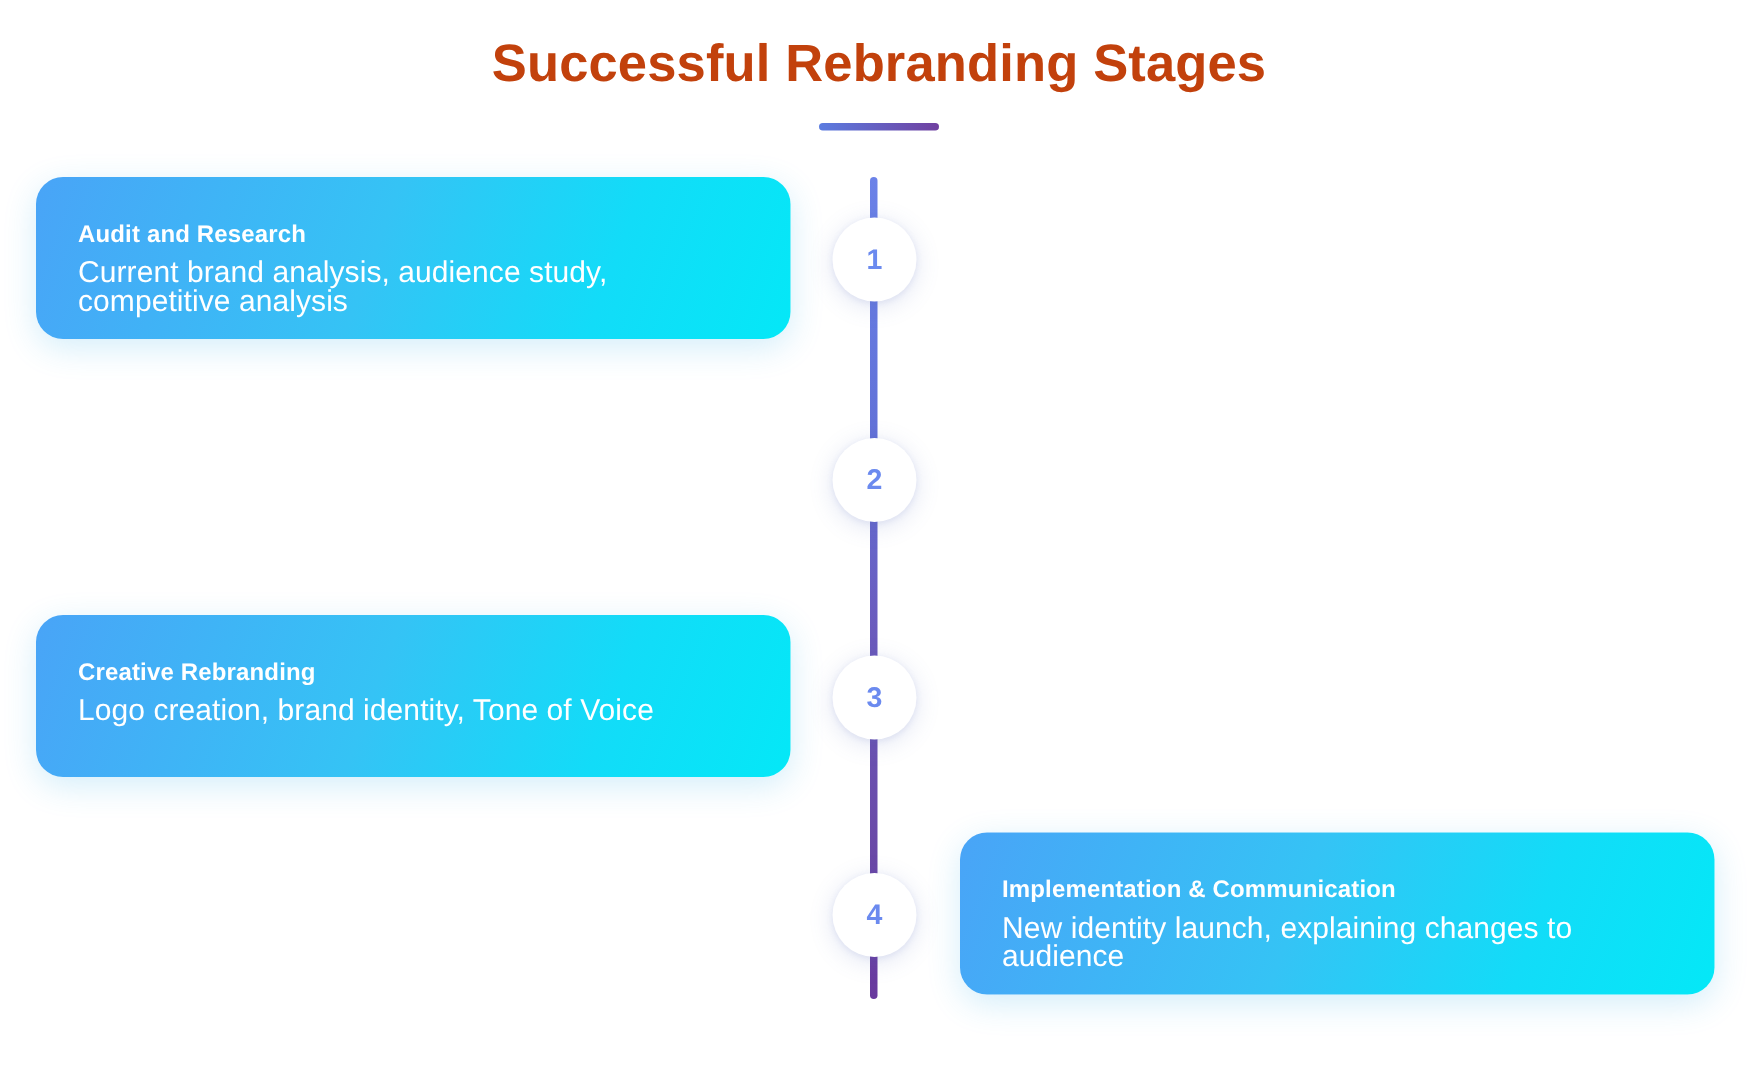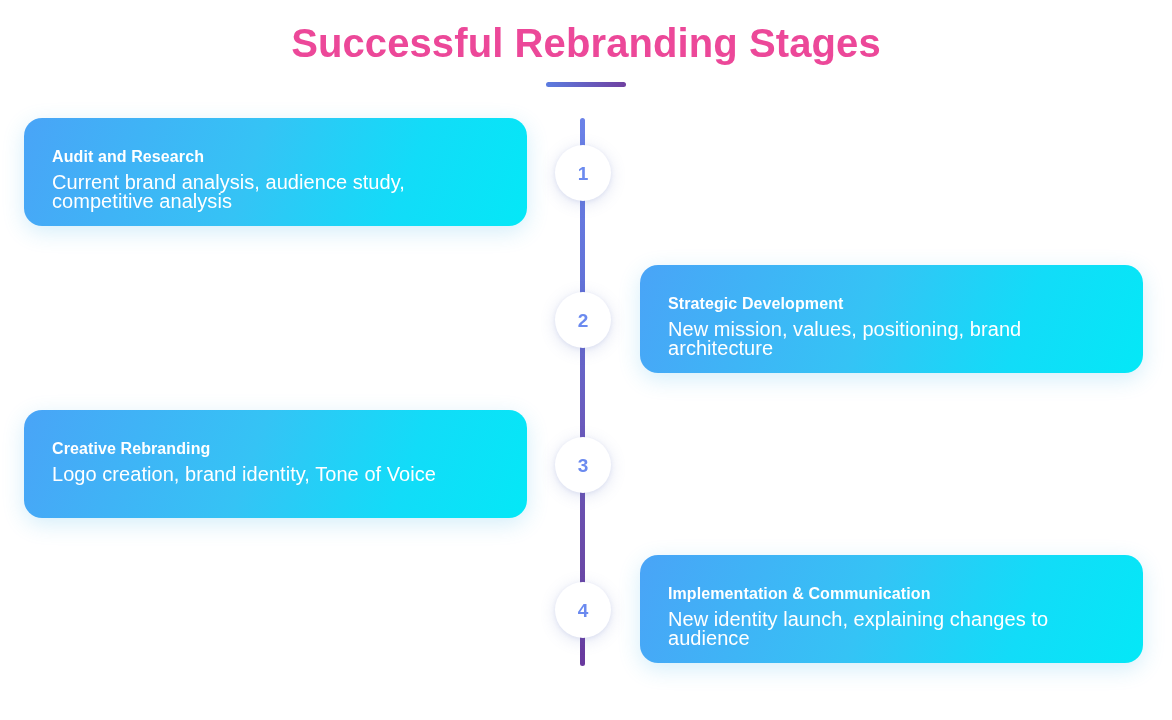--- a/index.html
+++ b/index.html
@@ -26,24 +26,24 @@
   
   .header {
     position: absolute;
     top: 22px;
     left: 0;
     width: 1172px;
     text-align: center;
   }
   .page-title {
     margin: 0;
-    font-size: 40px;
+    font-size: 35px;
     line-height: 42px;
     font-weight: bold;
-    color: #ec4899;
+    color: #c2410c;
     letter-spacing: 0.1px;
   }
   .title-underline {
     margin: 18px auto 0 auto;
     width: 80px;
     height: 5px;
     border-radius: 3px;
     background: linear-gradient(90deg, #5b7ce0 0%, #7040a0 100%);
   }
 
@@ -149,24 +149,20 @@
       <div class="card left">
         <p class="card-title">Audit and Research</p>
         <p class="card-desc">Current brand analysis, audience study, competitive analysis</p>
       </div>
       <div class="marker">
         <span class="marker-number">1</span>
       </div>
     </div>
 
     <div class="row row-2">
-      <div class="card right">
-        <p class="card-title">Strategic Development</p>
-        <p class="card-desc">New mission, values, positioning, brand architecture</p>
-      </div>
       <div class="marker">
         <span class="marker-number">2</span>
       </div>
     </div>
 
     <div class="row row-3">
       <div class="card left">
         <p class="card-title">Creative Rebranding</p>
         <p class="card-desc">Logo creation, brand identity, Tone of Voice</p>
       </div>

